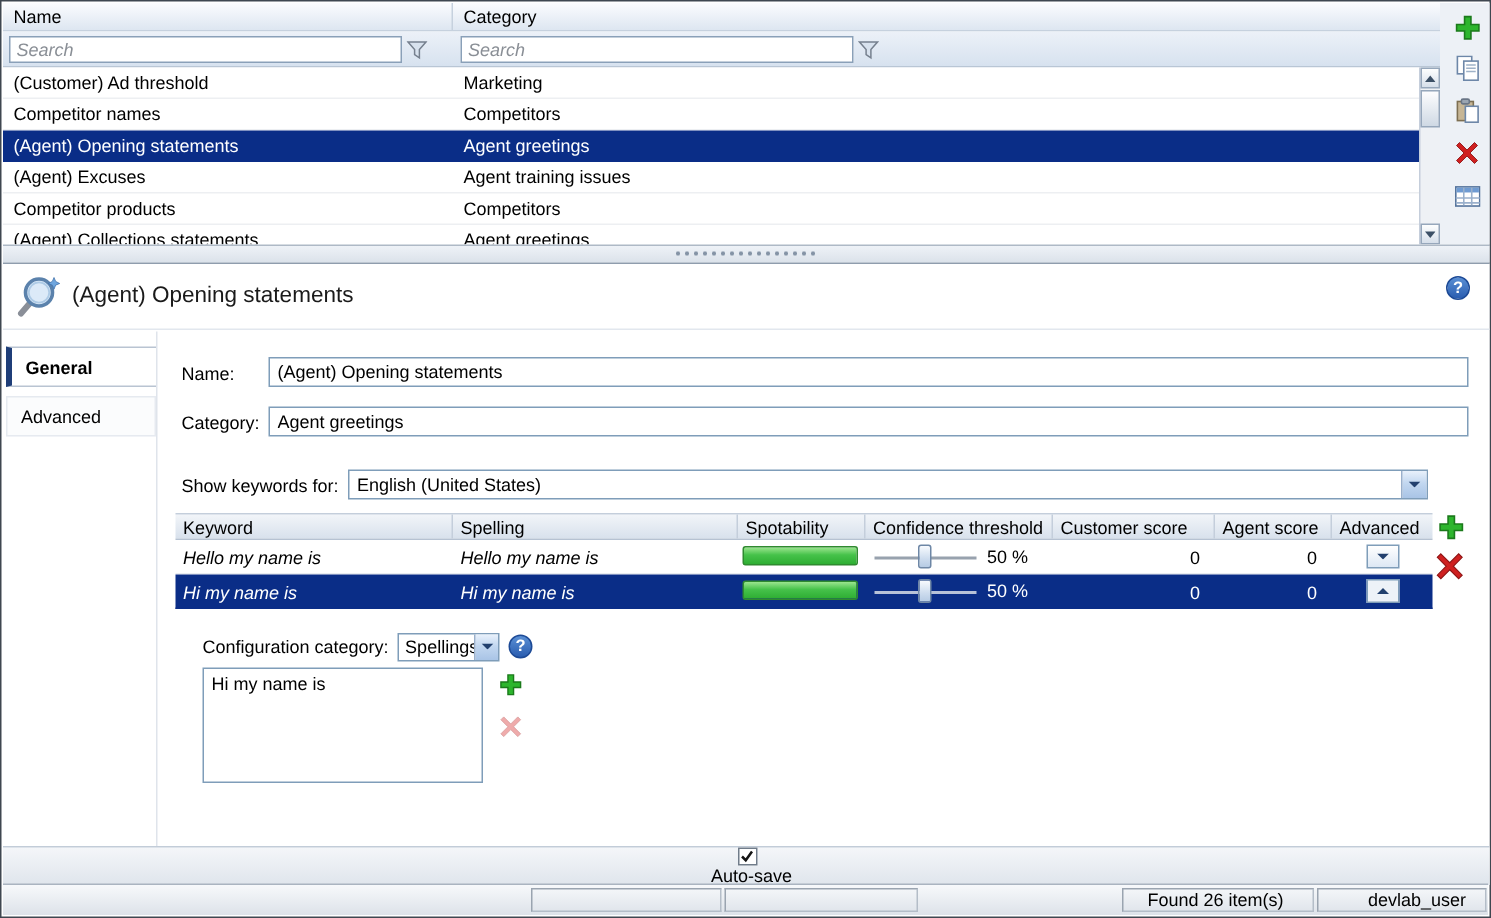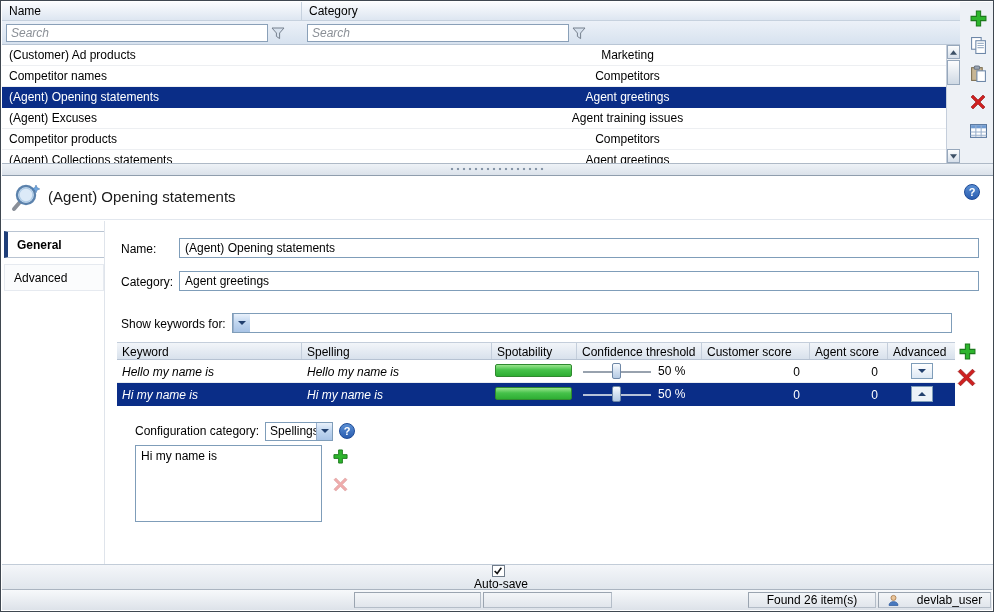--- a/index.html
+++ b/index.html
@@ -22,21 +22,21 @@
   .search-cell { display:flex; align-items:center; padding-top:1px; }
   .search-cell.c-name { width:300px; padding-left:4px; }
   .search-cell.c-cat { flex:1; padding-left:5px; }
   .search-input { width:262px; height:18px; border:1px solid #8aa0b8; padding:0 4px; font:12px "Liberation Sans",sans-serif; }
   .search-input::placeholder { color:#8a8f96; font-style:italic; }
   .funnel-btn { border:none; background:transparent; padding:0 0 0 3px; margin:0; cursor:default; line-height:0; }
   .grid-rows { position:absolute; left:0; top:43px; right:14px; bottom:0; background:#fff; overflow:hidden; }
   .grow { height:21px; display:flex; align-items:center; border-bottom:1px solid #edeff2; }
   .grow .cell { white-space:nowrap; overflow:hidden; }
   .grow .cell.c-name { width:300px; padding-left:7px; }
-  .grow .cell.c-cat { flex:1; padding-left:7px;text-align:center; }
+  .grow .cell.c-cat { flex:1; padding-left:7px; }
   .grow.sel { background:#0a2d87; color:#fff; border-bottom-color:#0a2d87; }
 
   .vscroll { position:absolute; right:0; top:43px; bottom:0; width:14px; background:#eef1f5; border-left:1px solid #c5cedb; }
   .sbtn { position:absolute; left:0; width:13px; height:14px; background:linear-gradient(#fdfefe,#d6dfea); border:1px solid #96a7bb; display:flex; align-items:center; justify-content:center; }
   .sbtn.up { top:0; }
   .sbtn.down { bottom:0; }
   .sthumb { position:absolute; left:0; top:15px; width:13px; height:25px; background:linear-gradient(#fdfdfe,#cfd9e4); border:1px solid #96a7bb; }
 
   
   .right-rail { position:absolute; left:959px; top:1px; width:34px; height:161px; background:#edf1f6; }
@@ -102,21 +102,21 @@
   
   .d-footer { position:absolute; left:0; right:0; bottom:0; height:26px; background:linear-gradient(#f4f6f9,#dfe5ec); border-top:1px solid #c2ccd8; display:flex; align-items:center; padding:0 10px;flex-direction:column; }
   .cb { width:13px; height:13px; border:1px solid #707c8a; background:#fff; display:inline-flex; align-items:center; justify-content:center; line-height:0; }
   .cb-label { margin-left:6px; }
   .foot-right { margin-left:auto; display:flex; align-items:center; gap:20px; }
   .foot-btn { display:flex; align-items:center; gap:5px; border:none; background:transparent; font:12px "Liberation Sans",sans-serif; padding:2px 4px; cursor:default; line-height:14px; }
 
   
   .statusbar { position:absolute; left:1px; right:1px; bottom:1px; height:21px; background:linear-gradient(#f7f9fb,#dde2e9); border-top:1px solid #aab4c0; display:flex; align-items:stretch; }
   .sb-fill { flex:1; }
-  .sb-seg { margin:2px 1px; border:1px solid #b4bdc8; border-top-color:#9aa4b0; border-left-color:#9aa4b0; display:flex; align-items:center; padding:0 6px; white-space:nowrap; overflow:hidden;justify-content:center; }
+  .sb-seg { margin:2px 1px; border:1px solid #b4bdc8; border-top-color:#9aa4b0; border-left-color:#9aa4b0; display:flex; align-items:center; padding:0 16px; white-space:nowrap; overflow:hidden; }
   .sb-w1 { width:127px; } .sb-w2 { width:129px; }
   .sb-gap { width:134px; }
   .sb-found { width:128px; }
   .sb-user { width:113px; gap:17px; }
 </style>
 </head>
 <body>
 
 <div class="window">
 
@@ -138,21 +138,21 @@
         <input class="search-input" placeholder="Search" style="">
         <button class="funnel-btn">
           <svg width="14" height="13" viewBox="0 0 14 13">
               <path d="M1 1h12L8.6 6v5.6L5.4 9.4V6z" fill="#d8e2ee" stroke="#76808e"></path>
             </svg>
         </button>
       </div>
     </div>
     <div class="grid-rows">
       <div class="grow">
-        <div class="cell c-name">(Customer) Ad products</div>
+        <div class="cell c-name">(Customer) Ad threshold</div>
         <div class="cell c-cat">Marketing</div>
       </div>
       <div class="grow">
         <div class="cell c-name">Competitor names</div>
         <div class="cell c-cat">Competitors</div>
       </div>
       <div class="grow sel">
         <div class="cell c-name">(Agent) Opening statements</div>
         <div class="cell c-cat">Agent greetings</div>
       </div>
@@ -248,20 +248,21 @@
     </div>
 
     <span class="flabel" style="left:119px; top:66px">Name:</span>
     <input class="txt" style="left: 177px; top: 62px; width: 800px;" value="(Agent) Opening statements">
 
     <span class="flabel" style="left:119px; top:99px">Category:</span>
     <input class="txt" style="left: 177px; top: 95px; width: 800px;" value="Agent greetings">
 
     <span class="flabel" style="left:119px; top:141px">Show keywords for:</span>
     <div class="combo" style="left:230px; top:137px; width:720px">
+      <span class="val">English (United States)</span>
       <span class="dd">
           <svg width="8" height="4" viewBox="0 0 8 4">
             <path d="M0 0h8L4 4z" fill="#22406e"></path>
           </svg>
         </span>
     </div>
 
     <div class="kw-table">
       <div class="kw-head">
         <div class="hc w-kw">Keyword</div>

